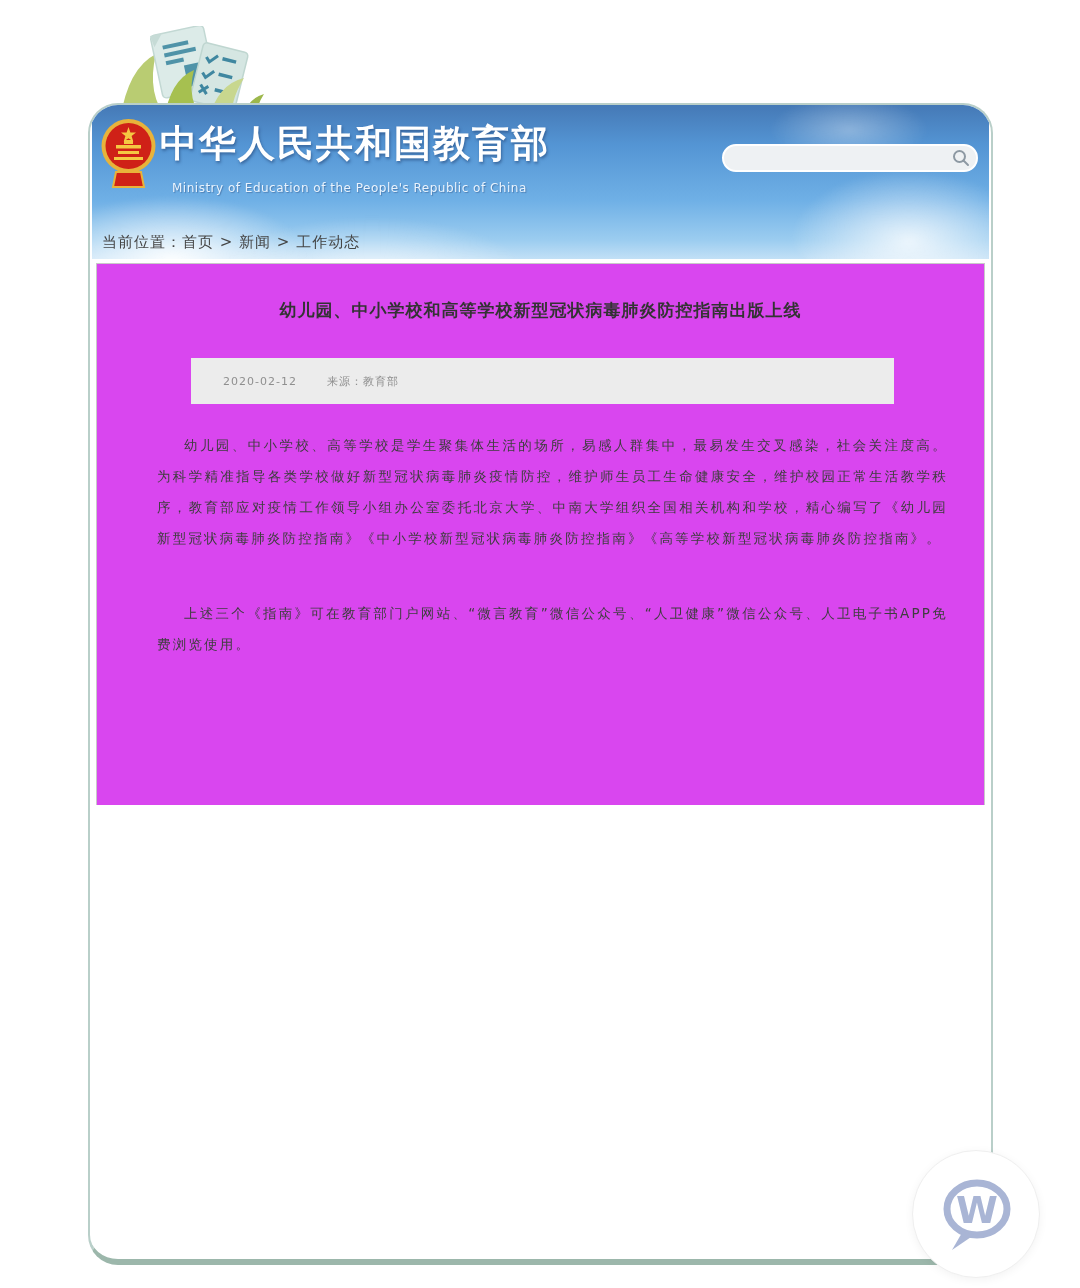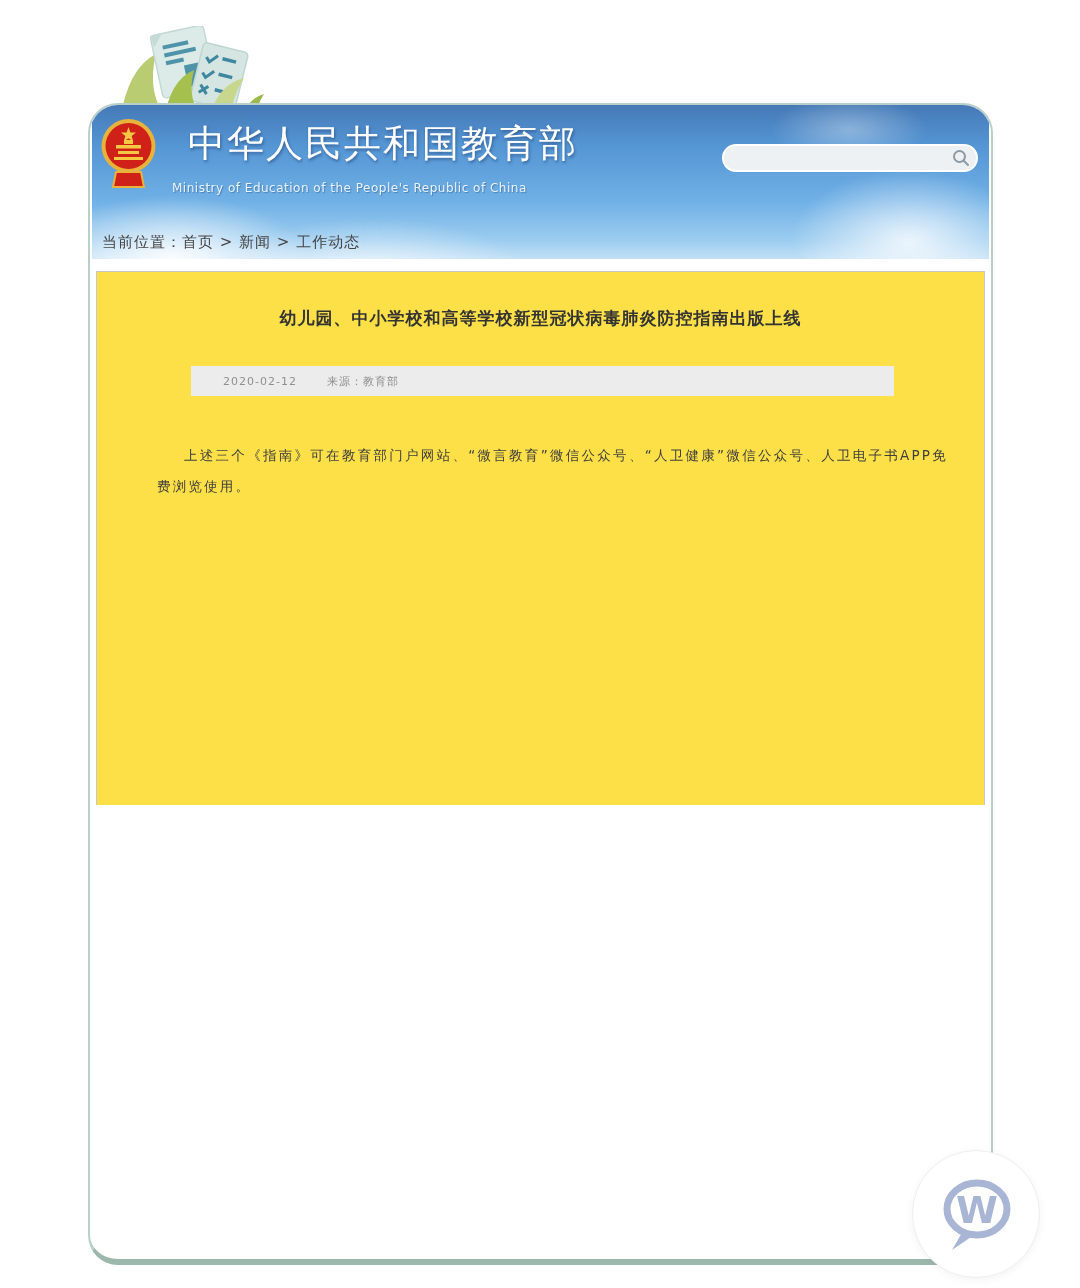--- a/index.html
+++ b/index.html
@@ -38,22 +38,22 @@
   .cloud.c2 { left:120px; bottom:-58px; width:320px; height:100px;
     background:radial-gradient(ellipse at 50% 60%, rgba(255,255,255,0.7) 0%, rgba(255,255,255,0) 70%); }
   .cloud.c3 { right:-40px; bottom:-30px; width:240px; height:120px;
     background:radial-gradient(ellipse at 50% 60%, rgba(255,255,255,0.8) 0%, rgba(255,255,255,0) 70%); }
   .cloud.c4 { right:60px; top:-10px; width:160px; height:70px;
     background:radial-gradient(ellipse at 50% 50%, rgba(255,255,255,0.35) 0%, rgba(255,255,255,0) 70%); }
 
   .emblem { position:absolute; left:8px; top:12px; width:57px; height:72px; }
 
   .site-title {
-    position:absolute; left:96px; top:14px; color:#ffffff;
-    font-size:37px; font-weight:normal; letter-spacing:2px; white-space:nowrap;
+    position:absolute; left:68px; top:14px; color:#ffffff;
+    font-size:37px; font-weight:bold; letter-spacing:2px; white-space:nowrap;
     text-shadow:1px 2px 3px rgba(30,60,110,0.55);
   }
   .site-sub {
     position:absolute; left:80px; top:76px; color:#e9f3fd; font-size:12px;
     letter-spacing:0.5px; white-space:nowrap; text-shadow:1px 1px 1px rgba(30,60,110,0.4);
   }
 
   .search-box {
     position:absolute; right:11px; top:39px; width:256px; height:28px;
     background:#eef1f3; border:2px solid #ffffff; border-radius:15px;
@@ -64,29 +64,29 @@
     font-size:12px; padding:0 6px 0 14px; color:#555;
   }
   .search-icon { width:18px; height:18px; margin-right:6px; flex:0 0 auto; cursor:pointer; }
 
   .moe-breadcrumb {
     position:absolute; left:10px; top:128px; font-size:15px; color:#454545; letter-spacing:1px;
     cursor:pointer;
   }
 
   .moe-panel {
-    position:relative; margin:12px 4px; background:#fde047;
+    position:relative; margin:4px 4px; background:#d946ef;
     border:1px solid #c9c9c9; height:560px; overflow:hidden;
   }
   .article-title {
     margin:34px 44px 0; text-align:center;
     font-size:17px; font-weight:bold; color:#333333; letter-spacing:1px; line-height:24px;
   }
   .date-bar {
-    margin:36px 90px 0 94px; height:30px; background:#ececec;
+    margin:36px 90px 0 94px; height:46px; background:#ececec;
     display:flex; align-items:center; padding-left:32px; gap:30px;
     font-size:11px; color:#8f8f8f; letter-spacing:1px;
   }
   .moe-article { padding:0 36px 0 60px; }
   .para {
     margin-top:26px; font-size:13.5px; line-height:31px; letter-spacing:2.2px;
     color:#3e3e3e; text-align:justify; text-indent:2em;
   }
   .para.p3 { margin-top:44px; }
 
@@ -167,20 +167,21 @@
 
       <div class="moe-panel">
         <h2 class="article-title">幼儿园、中小学校和高等学校新型冠状病毒肺炎防控指南出版上线</h2>
 
         <div class="date-bar">
           <span>2020-02-12</span>
           <span>来源：教育部</span>
         </div>
 
         <div class="moe-article">
+          <p class="para">幼儿园、中小学校、高等学校是学生聚集体生活的场所，易感人群集中，最易发生交叉感染，社会关注度高。为科学精准指导各类学校做好新型冠状病毒肺炎疫情防控，维护师生员工生命健康安全，维护校园正常生活教学秩序，教育部应对疫情工作领导小组办公室委托北京大学、中南大学组织全国相关机构和学校，精心编写了《幼儿园新型冠状病毒肺炎防控指南》《中小学校新型冠状病毒肺炎防控指南》《高等学校新型冠状病毒肺炎防控指南》。</p>
           <p class="para p3">上述三个《指南》可在教育部门户网站、“微言教育”微信公众号、“人卫健康”微信公众号、人卫电子书APP免费浏览使用。</p>
         </div>
       </div>
 
     </div>
   </div>
 
   <div class="watermark">
     <svg width="92" height="92" viewBox="0 0 92 92">
       <ellipse cx="47" cy="41" rx="30" ry="26" fill="none" stroke="#a9b5d5" stroke-width="7"></ellipse>

